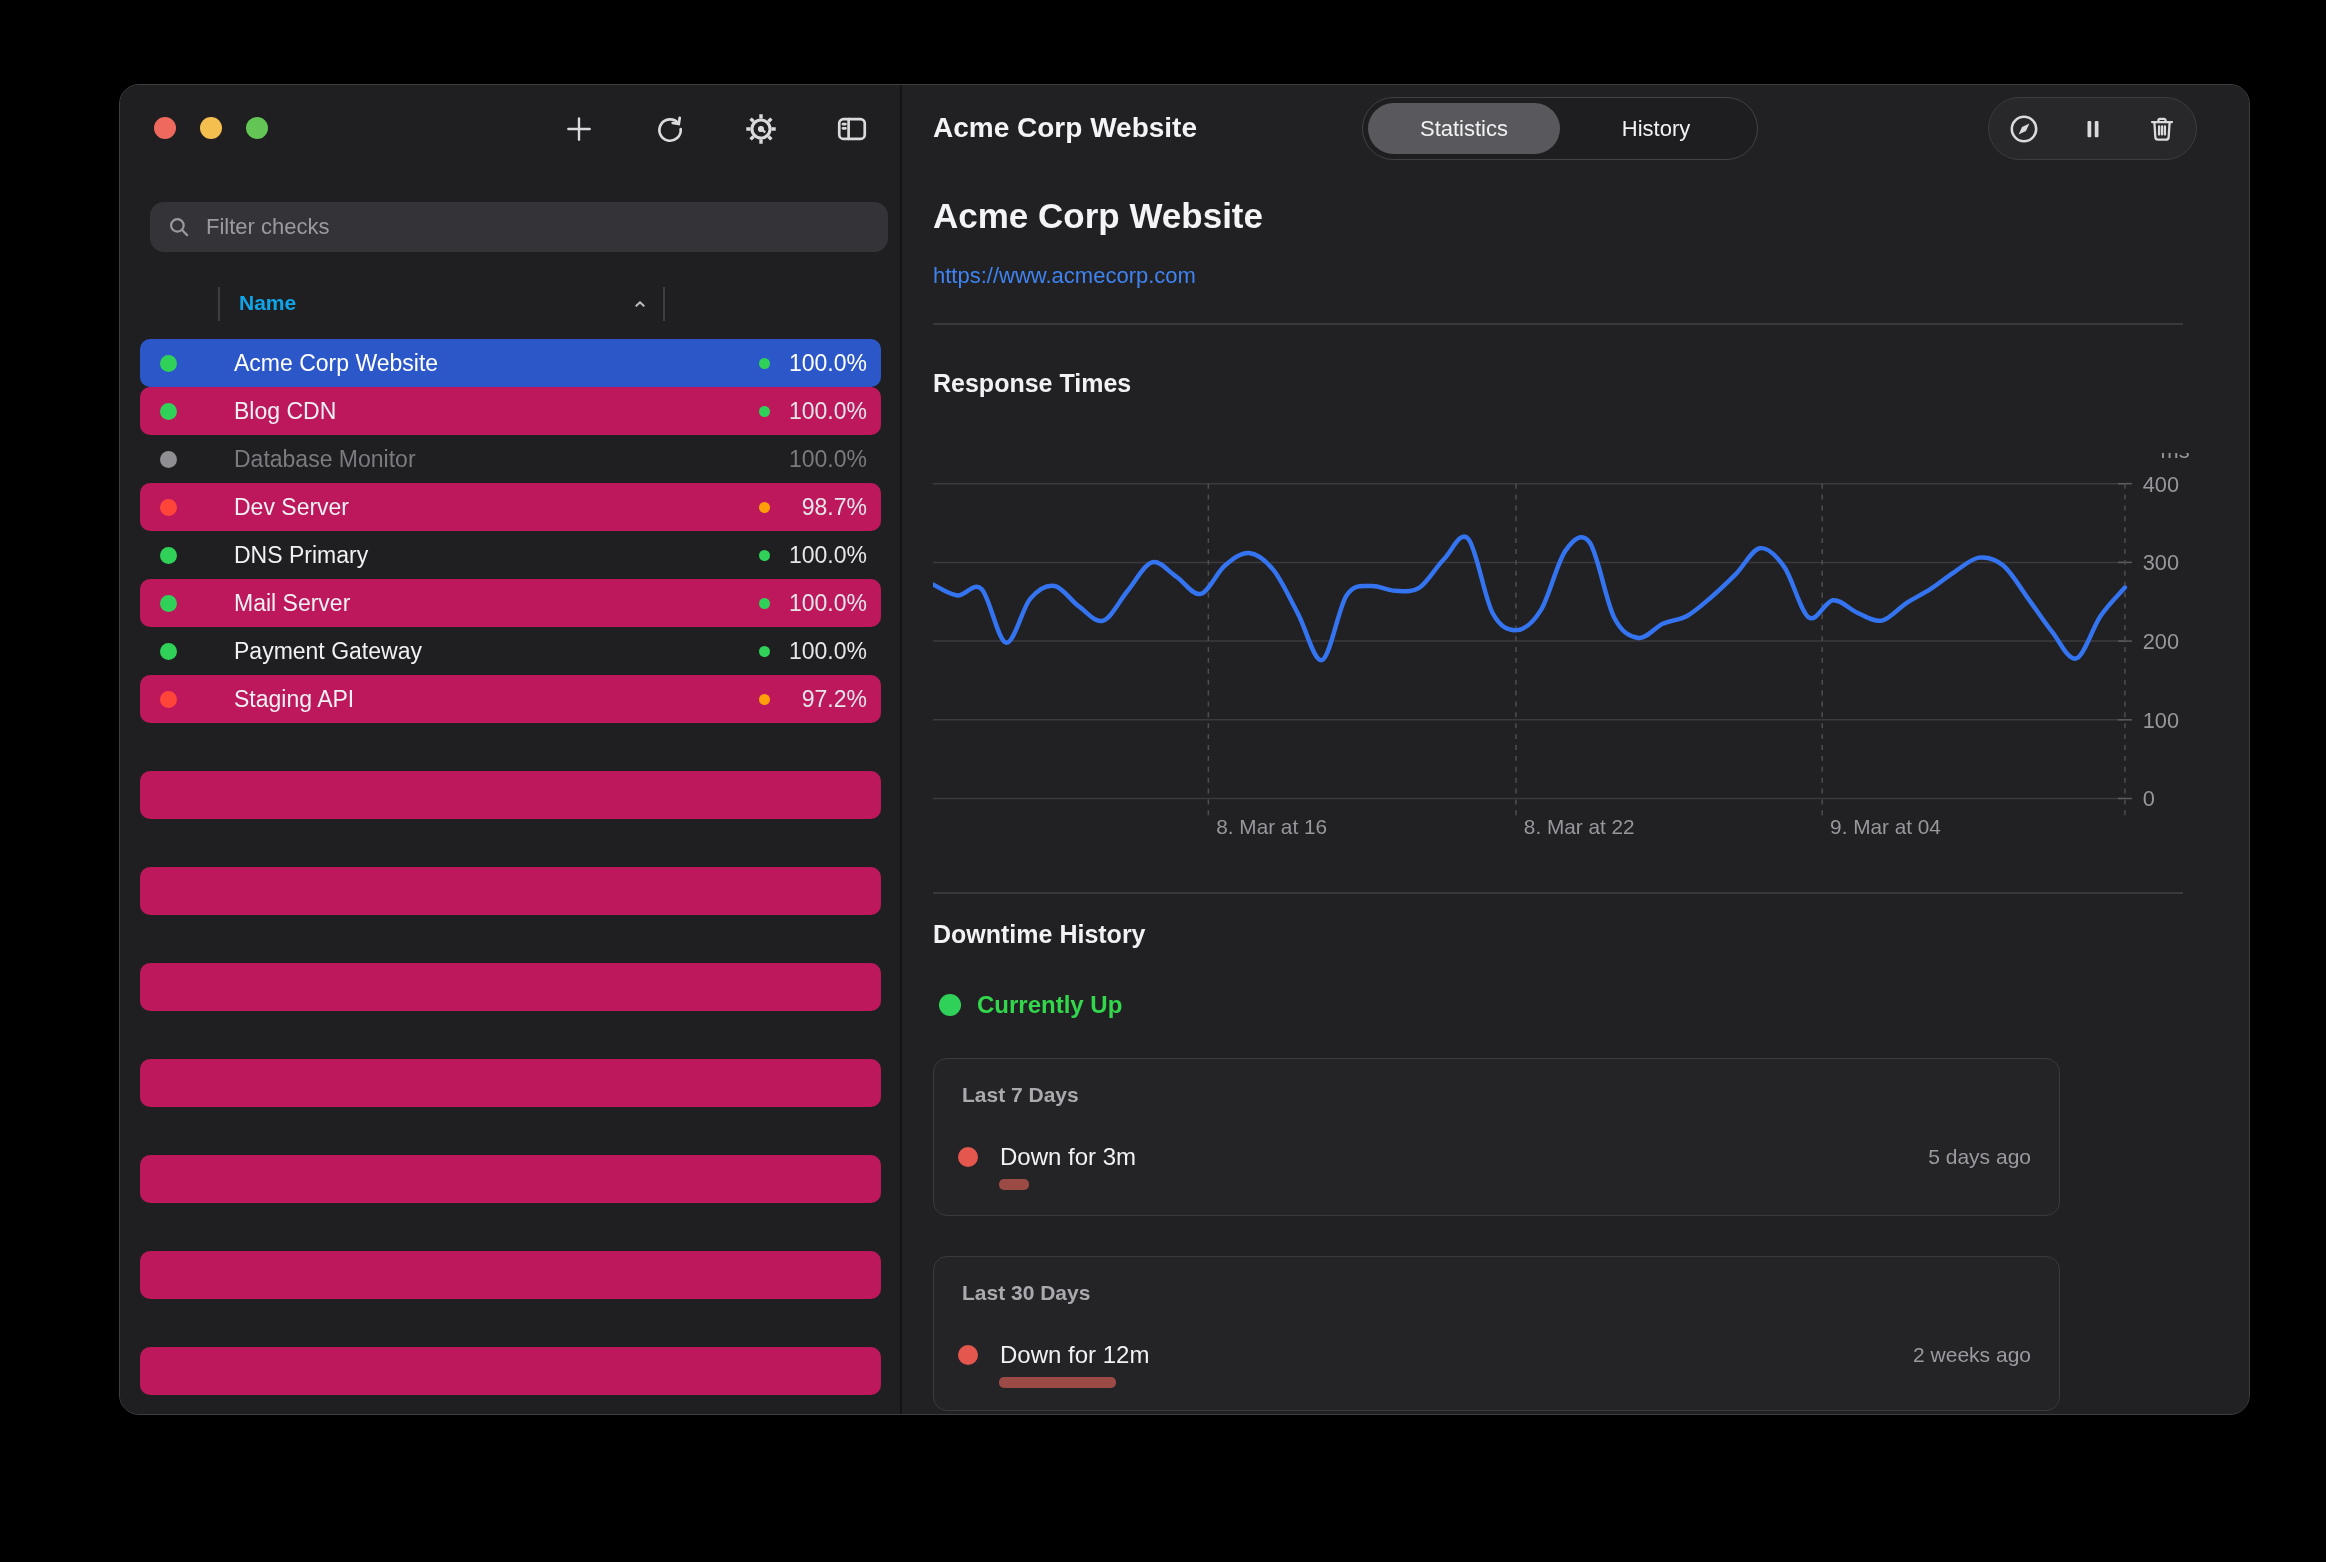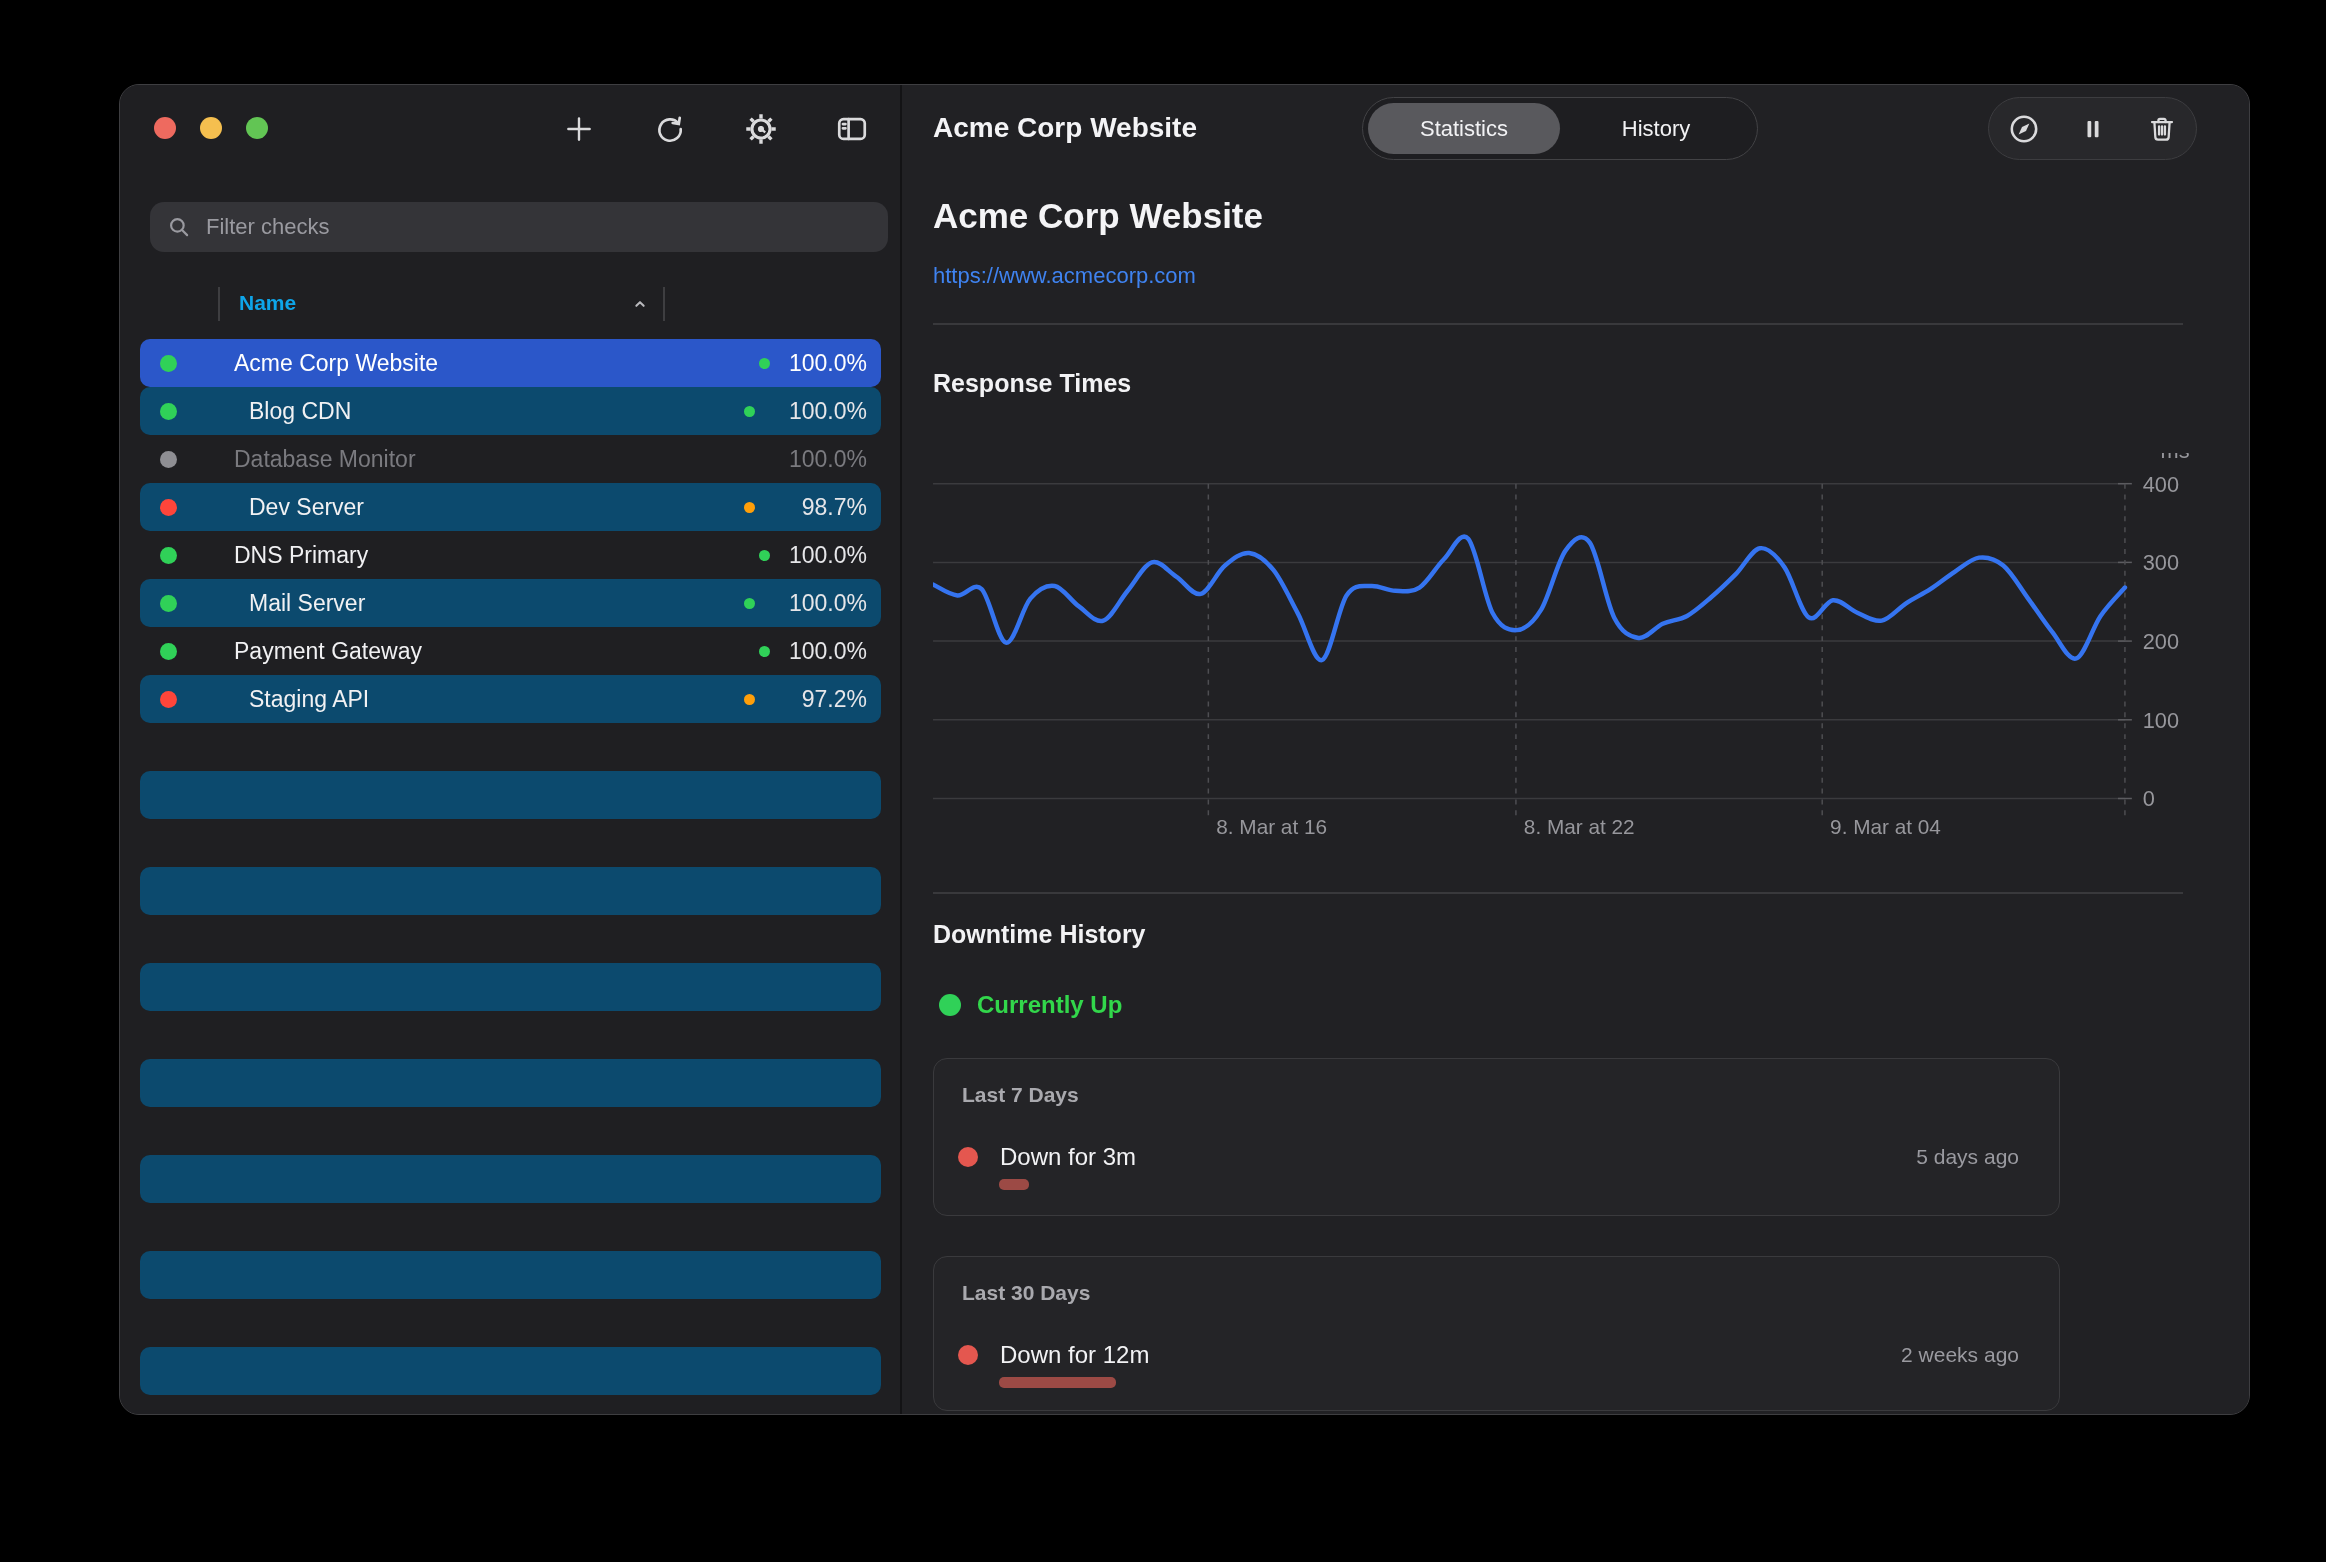--- a/index.html
+++ b/index.html
@@ -23,21 +23,21 @@
           font-family:"Liberation Sans",sans-serif;margin-left:12px;width:634px;}
   .filter input::placeholder{color:#9a9aa0;opacity:1;}
   .thead{position:absolute;left:20px;top:198px;width:741px;height:44px;font-size:21px;font-weight:700;color:#0ea5e9;}
   .thead .sep{position:absolute;top:4px;width:1.5px;height:34px;background:#3e3e41;}
   .th-name{position:absolute;left:99px;top:8px;}
   .th-uptime{position:absolute;left:546px;top:8px;margin-top:44px;}
   .sortcaret{position:absolute;left:489px;top:10px;color:#b9b9bd;}
   .rows{position:absolute;left:20px;top:254px;width:741px;bottom:14px;overflow:hidden;}
   .row{position:relative;height:48px;border-radius:10px;display:flex;align-items:center;
        font-size:23px;color:#f1f1f3;}
-  .row.stripe{background:#0c4a6e;gap:15px;}
+  .row.stripe{background:#be185d;}
   .row.selected{background:#2b57c9;color:#fff;}
   .sdot{width:17px;height:17px;border-radius:50%;margin-left:20px;flex:0 0 17px;}
   .rname{margin-left:57px;}
   .row.dimmed .rname,.row.dimmed .uval{color:#7a7a7f;}
   .rspacer{flex:1;}
   .udot{width:11px;height:11px;border-radius:50%;margin-right:10px;flex:0 0 11px;}
   .uval{margin-right:14px;min-width:87px;text-align:right;color:#e6e6e9;}
   .row.selected .uval{color:#fff;}
   
   .main{position:relative;flex:1;background:#212124;}
@@ -60,21 +60,21 @@
   .yl{font:22px "Liberation Sans",sans-serif;fill:#97979c;}
   .xl{font:21px "Liberation Sans",sans-serif;fill:#97979c;}
   .statusrow{position:absolute;left:37px;top:903px;height:34px;display:flex;align-items:center;}
   .bigdot{width:22px;height:22px;border-radius:50%;background:#30d158;}
   .statusrow .slabel{margin-left:16px;font-size:24px;font-weight:700;color:#32d74b;}
   .card{position:absolute;left:31px;width:1127px;border-radius:14px;background:#242427;
         border:1.5px solid #3a3a3d;box-sizing:border-box;}
   .card1{top:973px;height:158px;}
   .card2{top:1171px;height:155px;}
   .cp{position:absolute;left:28px;top:24px;font-size:21px;font-weight:700;color:#a9a9ae;}
-  .crow{position:absolute;left:24px;right:40px;top:83px;height:30px;display:flex;align-items:center;}
+  .crow{position:absolute;left:24px;right:28px;top:83px;height:30px;display:flex;align-items:center;}
   .cdot{width:20px;height:20px;border-radius:50%;background:#e4574f;flex:0 0 20px;}
   .cevent{margin-left:22px;font-size:24px;color:#f2f2f4;}
   .cwhen{margin-left:auto;font-size:21px;color:#9a9aa0;}
   .cbar{position:absolute;left:65px;top:120px;height:11px;border-radius:5px;background:#9c4a45;}
 </style>
 </head>
 <body>
 
 <div class="screen">
   <div class="window">

